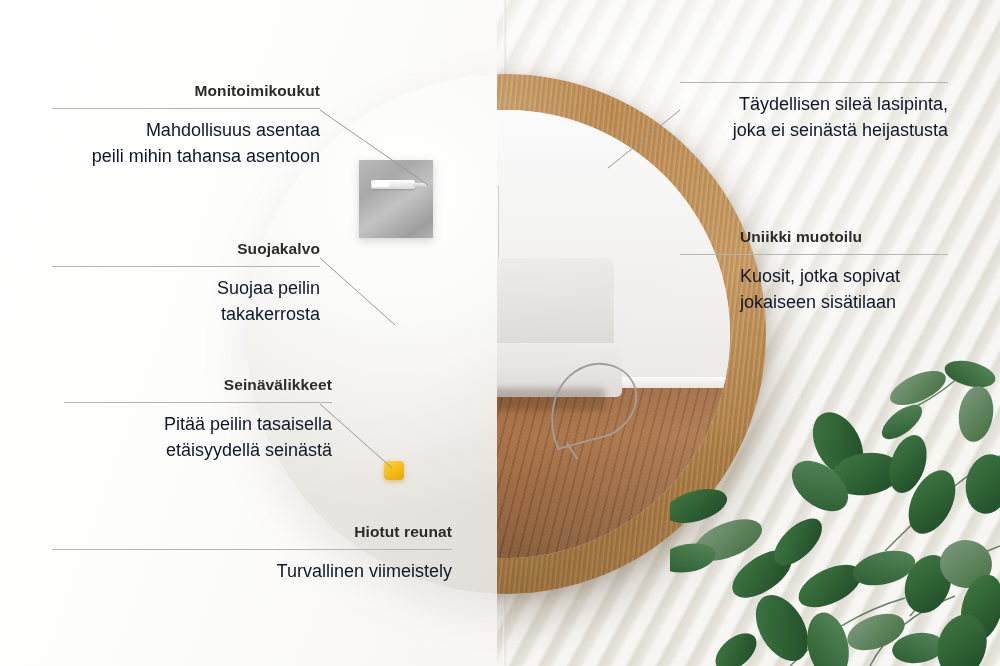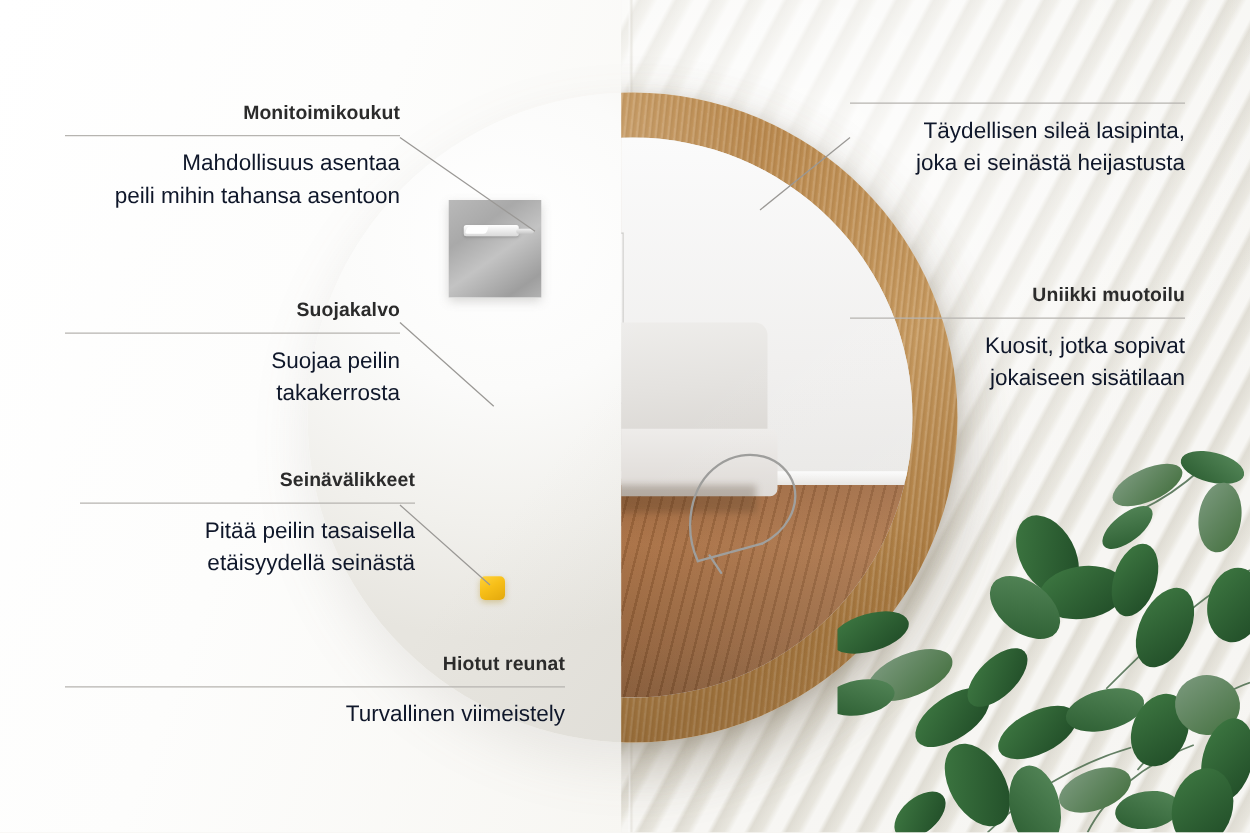--- a/index.html
+++ b/index.html
@@ -286,21 +286,21 @@
     <div class="c-rule"></div>
     <div class="c-body">Turvallinen viimeistely</div>
   </div>
 
   <div class="callout right-co" style="left:680px;top:82px;">
     <div class="c-rule"></div>
     <div class="c-body">Täydellisen sileä lasipinta,
 joka ei seinästä heijastusta</div>
   </div>
 
-  <div class="callout" style="left:740px;top:228px;width:208px;text-align:right;">
+  <div class="callout" style="left:740px;top:228px;width:208px;text-align:left;">
     <div class="c-title">Uniikki muotoilu</div>
     <div class="c-rule" style="width:268px;margin-left:-60px;"></div>
     <div class="c-body">Kuosit, jotka sopivat
 jokaiseen sisätilaan</div>
   </div>
 
   <div class="foliage">
     <svg viewBox="0 0 330 330">
       <defs>
         <linearGradient id="lfA" x1="0" y1="0" x2="1" y2="1">

